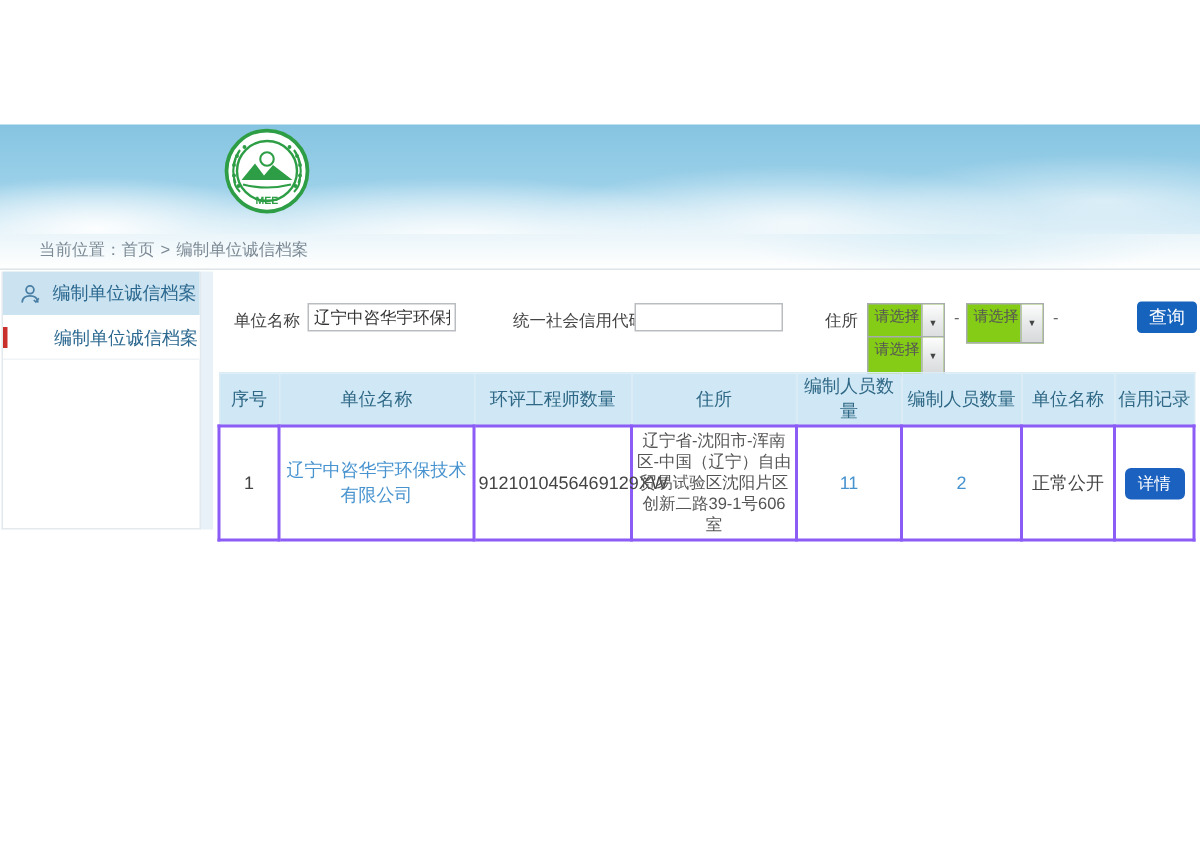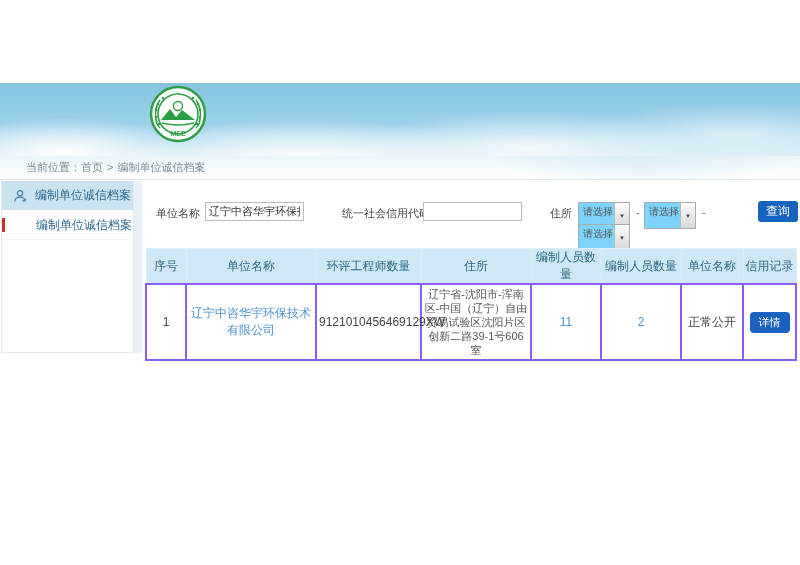--- a/index.html
+++ b/index.html
@@ -68,21 +68,21 @@
   
   .form-area { position:relative; height:66px; font-size:11px; color:#444; }
   .f-label { position:absolute; top:25px; white-space:nowrap; }
   .f-input {
     position:absolute; top:21px; width:99px; height:19px;
     border:1px solid #b9bdc1; background:#fff; font-size:11px; color:#333;
     padding:0 3px; font-family:"Liberation Sans","DejaVu Sans",sans-serif;
   }
   .sel {
     position:absolute; top:21px; width:52px; height:27px;
-    border:1px solid #a8acb0; background:#7dd3fc; display:flex; cursor:pointer;
+    border:1px solid #a8acb0; background:#84cc16; display:flex; cursor:pointer;
   }
   .sel-text { flex:1; font-size:10px; color:#555; line-height:17px; padding-left:4px; overflow:hidden; white-space:nowrap; }
   .sel-arrow {
     width:15px; border-left:1px solid #b5b9bd;
     background:linear-gradient(180deg,#fdfdfd,#e8e9ea 50%,#d7d9db);
     font-size:6px; color:#444; display:flex; align-items:center; justify-content:center;
   }
   .dash { position:absolute; top:25px; color:#666; }
   .search-btn {
     position:absolute; top:20px; left:616px; width:40px; height:21px;

